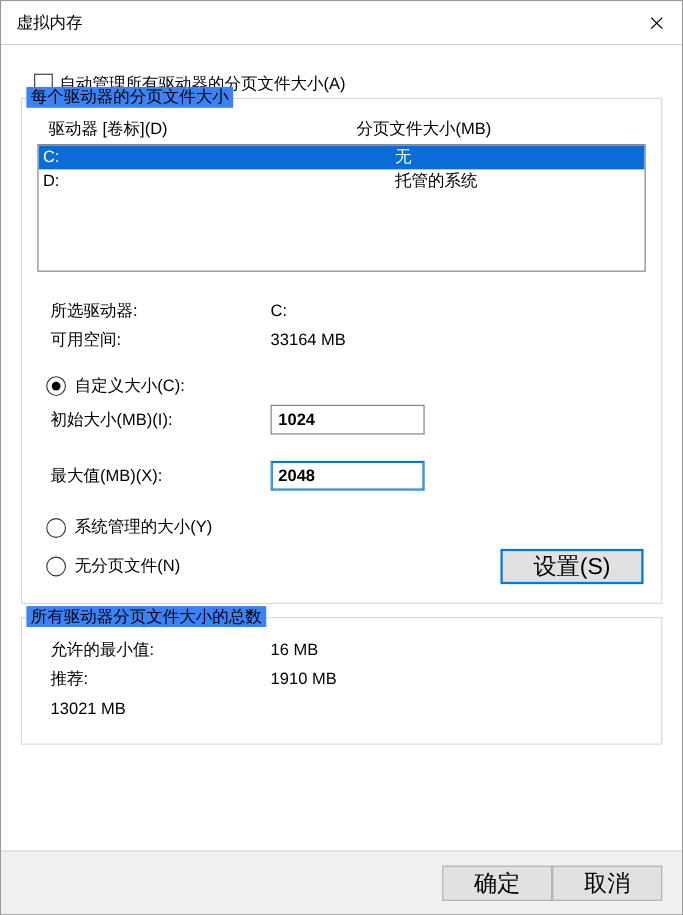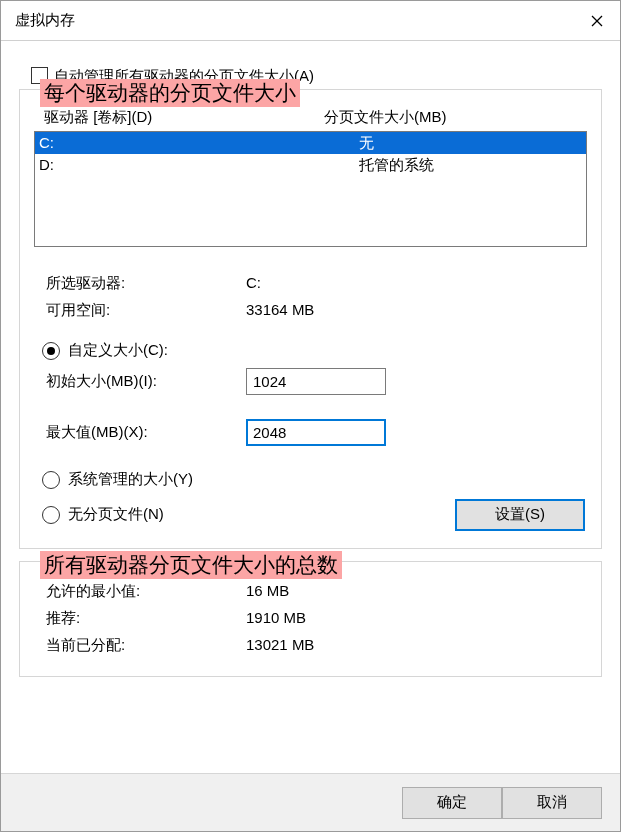--- a/index.html
+++ b/index.html
@@ -50,24 +50,24 @@
     background: #fff;
   }
   .groupbox {
     border: 1px solid #d6d6d6;
     padding: 8px 14px 16px 14px;
     margin-bottom: 12px;
     position: relative;
   }
   .groupbox .legend {
     position: absolute;
-    top: -11px; left: 20px;
-    background: #fca5a5;
+    top: -11px; left: 4px;
+    background: #3b82f6;
     padding: 0 4px;
-    font-size: 21px;
+    font-size: 15px;
   }
   .list-header {
     display: flex;
     margin: 10px 0 4px 10px;
   }
   .list-header .col-drive { width: 280px; }
   .list-header .col-page  { flex:1; }
   .drive-list {
     border: 1px solid #7a7a7a;
     height: 116px;
@@ -118,20 +118,21 @@
     margin: 6px 0 6px 12px;
   }
   .size-row .lbl { width: 200px; }
   .text-input {
     width: 140px; height: 27px;
     border: 1px solid #7a7a7a;
     padding: 2px 6px;
     font-family: inherit;
     font-size: 15px;
     outline: none;
+    font-weight: bold;
   }
   .text-input.focused {
     border: 1px solid #0078d7;
     box-shadow: 0 0 0 1px #0078d7 inset;
   }
   .radio-set-area {
     display: flex;
     align-items: center;
     justify-content: space-between;
     gap: 44px;
@@ -140,21 +141,21 @@
   .btn {
     min-width: 100px;
     height: 32px;
     border: 1px solid #adadad;
     background: #e1e1e1;
     display: inline-flex;
     align-items: center; justify-content: center;
     padding: 0 18px;
     cursor: pointer;
     font-family: inherit;
-    font-size: 15px;
+    font-size: 21px;
   }
   .btn.focus-default {
     border: 2px solid #0078d7;
     background: #e1e1e1;
   }
   .totals .kv-row .k { width: 200px; }
   .footer {
     height: 58px;
     display: flex;
     justify-content: flex-end;
@@ -261,21 +262,20 @@
       <div style="height:6px"></div>
       <div class="kv-row">
         <span class="k">允许的最小值:</span>
         <span class="v">16 MB</span>
       </div>
       <div class="kv-row">
         <span class="k">推荐:</span>
         <span class="v">1910 MB</span>
       </div>
       <div class="kv-row">
-        <span class="k">当前已分配:</span>
         <span class="v">13021 MB</span>
       </div>
     </div>
 
     <div class="spacer-flex"></div>
   </div>
 
   <div class="footer">
     <button class="btn">确定</button>
     <button class="btn">取消</button>

